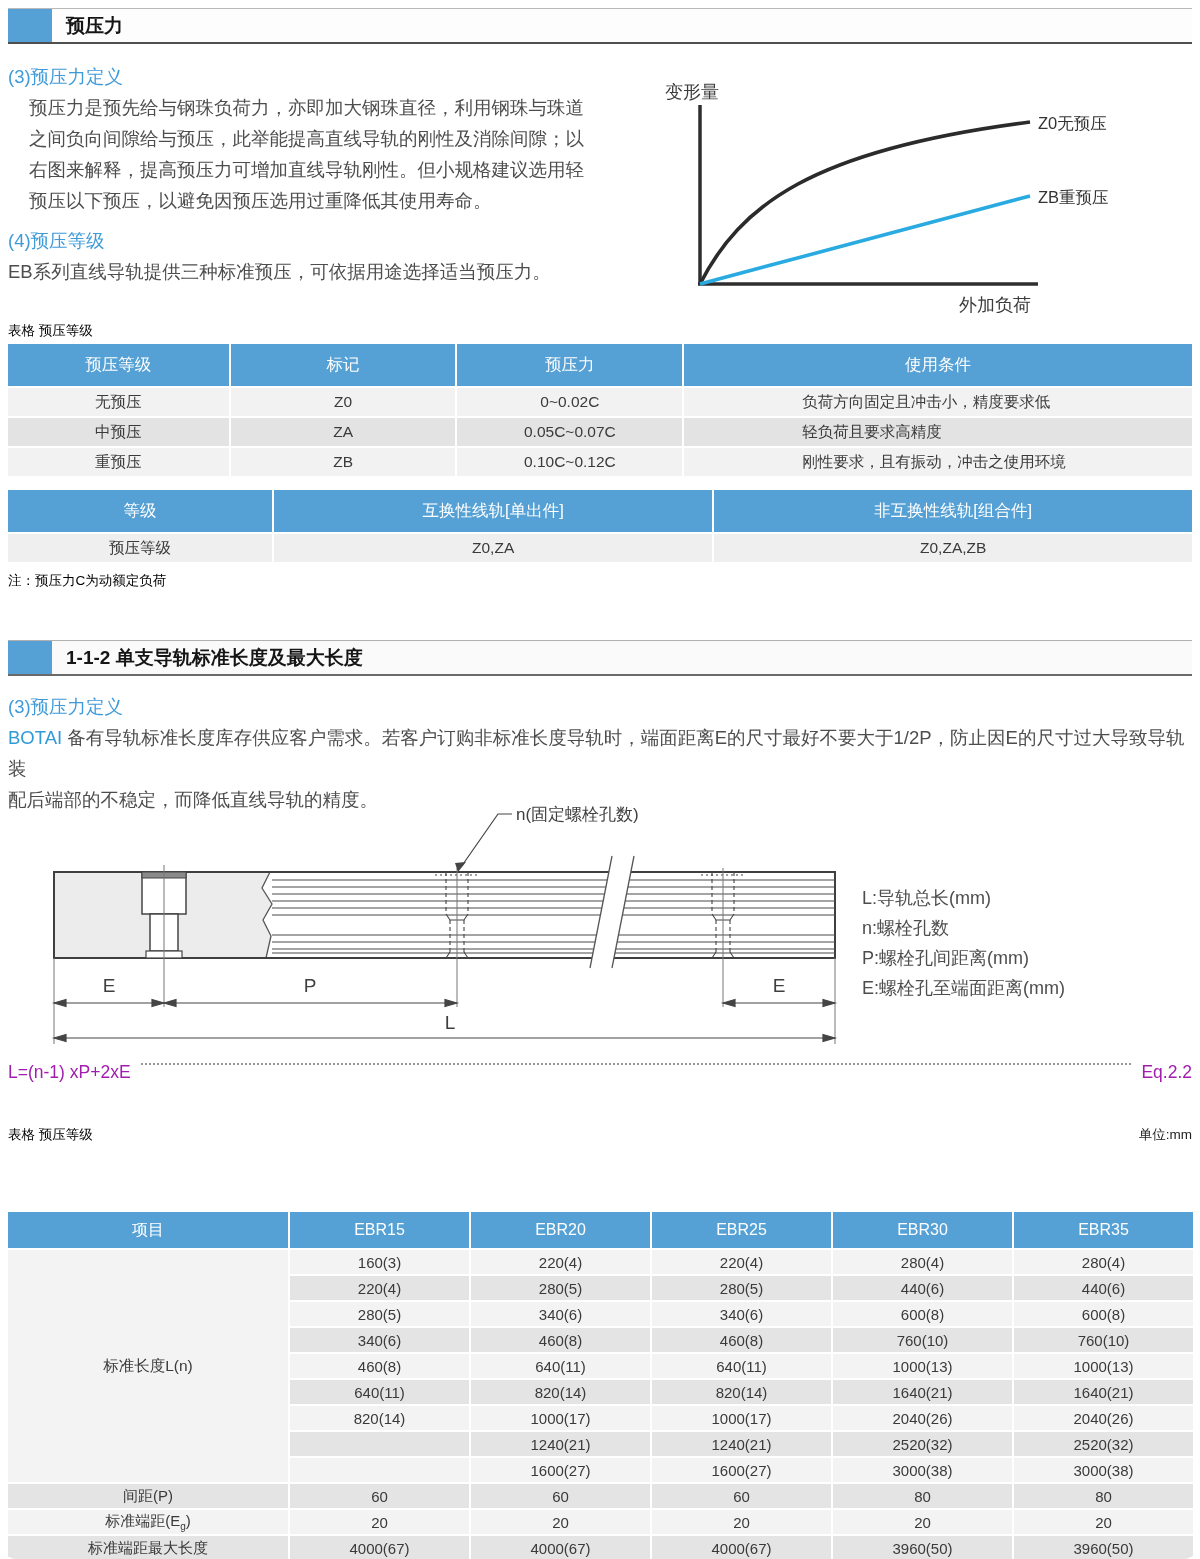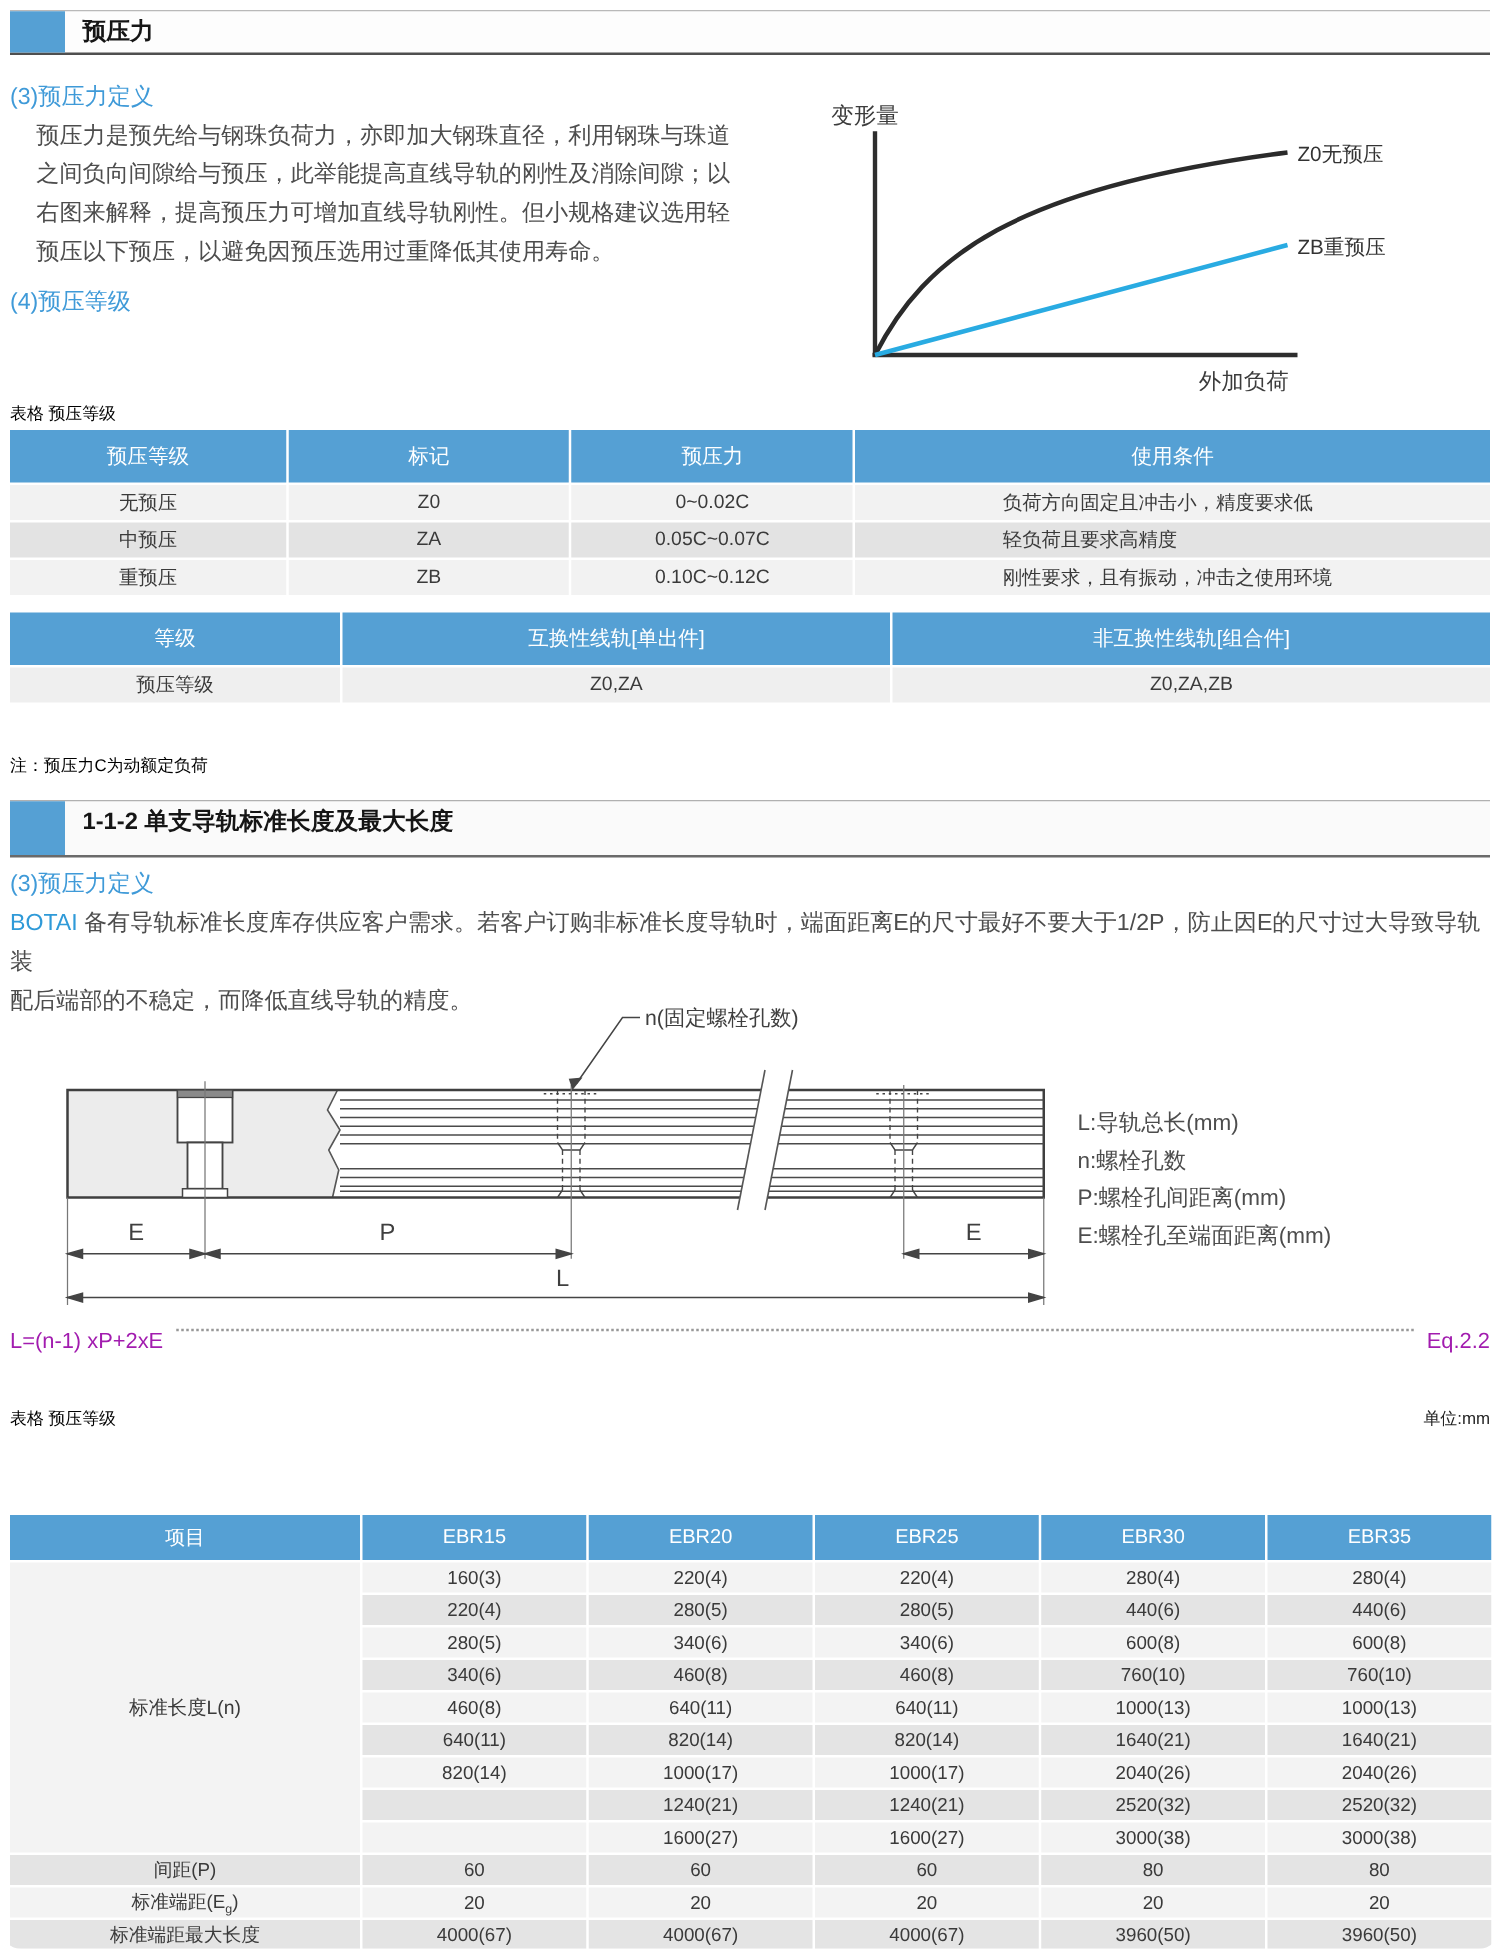--- a/index.html
+++ b/index.html
@@ -3,21 +3,21 @@
 <meta charset="utf-8">
 <style>
   html,body{margin:0;padding:0;background:#ffffff;}
   body{font-family:"Liberation Sans","DejaVu Sans",sans-serif;color:#3a3a3a;}
   #page{position:relative;width:1200px;height:1559px;background:#fff;overflow:hidden;border-radius:17px;}
   .abs{position:absolute;}
 
   
   .titlebar{left:8px;top:8px;width:1184px;height:36px;background:#fdfdfd;
             border-top:1px solid #b9b9b9;border-bottom:2px solid #4f4f4f;box-sizing:border-box;}
-  .titlebar2{left:8px;top:640px;width:1184px;height:46px;background:#fafafa;
+  .titlebar2{left:8px;top:640px;width:1184px;height:36px;background:#fafafa;
             border-top:1px solid #b0b0b0;border-bottom:2px solid #6a6a6a;box-sizing:border-box;}
   .blue-sq{position:absolute;left:0;top:0;width:44px;height:100%;background:#55a0d4;}
   .bar-title{position:absolute;left:58px;top:0;line-height:33px;font-size:19px;font-weight:bold;color:#151515;}
 
   .h-blue{font-size:18.5px;color:#3f9ad8;}
   .body-text{font-size:18.5px;line-height:31px;color:#4d4d4d;white-space:pre-line;}
   .brand{color:#2f9ad8;margin-right:5px;}
 
   .caption{font-size:13.5px;color:#000000;}
   .unit{font-size:13.5px;color:#222;}
@@ -58,20 +58,21 @@
     <div class="bar-title">预压力</div>
   </div>
 
   <div class="abs h-blue" style="left:8px;top:64px;">(3)预压力定义</div>
   <div class="abs body-text" style="left:8px;top:92px;width:600px;margin-left:21px;">预压力是预先给与钢珠负荷力，亦即加大钢珠直径，利用钢珠与珠道
 之间负向间隙给与预压，此举能提高直线导轨的刚性及消除间隙；以
 右图来解释，提高预压力可增加直线导轨刚性。但小规格建议选用轻
 预压以下预压，以避免因预压选用过重降低其使用寿命。</div>
 
   <div class="abs h-blue" style="left:8px;top:228px;">(4)预压等级</div>
+  <div class="abs body-text" style="left:8px;top:256px;width:620px;">EB系列直线导轨提供三种标准预压，可依据用途选择适当预压力。</div>
 
   <svg class="abs" style="left:630px;top:58px;" width="565" height="255" viewBox="0 0 565 255">
     <text x="35" y="40" font-size="18" fill="#3c3c3c">变形量</text>
     <line x1="70" y1="47" x2="70" y2="227" stroke="#2e2e2e" stroke-width="3.5"></line>
     <line x1="68" y1="226" x2="408" y2="226" stroke="#2e2e2e" stroke-width="3.5"></line>
     <text x="365" y="253" font-size="18" fill="#3c3c3c" text-anchor="middle">外加负荷</text>
     <path d="M70,226 C110,148 180,92 400,64" fill="none" stroke="#2b2b2b" stroke-width="3.6"></path>
     <line x1="70" y1="226" x2="400" y2="138" stroke="#29abe2" stroke-width="3.6"></line>
     <text x="408" y="71" font-size="16.5" fill="#333">Z0无预压</text>
     <text x="408" y="145" font-size="16.5" fill="#333">ZB重预压</text>
@@ -129,21 +130,21 @@
         </tr>
       </thead>
     <tbody id="t2-body">
         <tr>
           <td>预压等级</td>
           <td>Z0,ZA</td>
           <td>Z0,ZA,ZB</td>
         </tr>
       </tbody>
   </table>
-  <div class="abs caption" style="left:8px;top:572px;margin-top:32px;">注：预压力C为动额定负荷</div>
+  <div class="abs caption" style="left:8px;top:572px;">注：预压力C为动额定负荷</div>
 
   <div class="abs titlebar2">
     <div class="blue-sq"></div>
     <div class="bar-title">1-1-2 单支导轨标准长度及最大长度</div>
   </div>
 
   <div class="abs h-blue" style="left:8px;top:694px;">(3)预压力定义</div>
   <div class="abs body-text" style="left:8px;top:722px;width:1190px;"><span class="brand">BOTAI</span><span>备有导轨标准长度库存供应客户需求。若客户订购非标准长度导轨时，端面距离E的尺寸最好不要大于1/2P，防止因E的尺寸过大导致导轨装
 配后端部的不稳定，而降低直线导轨的精度。</span></div>
 

